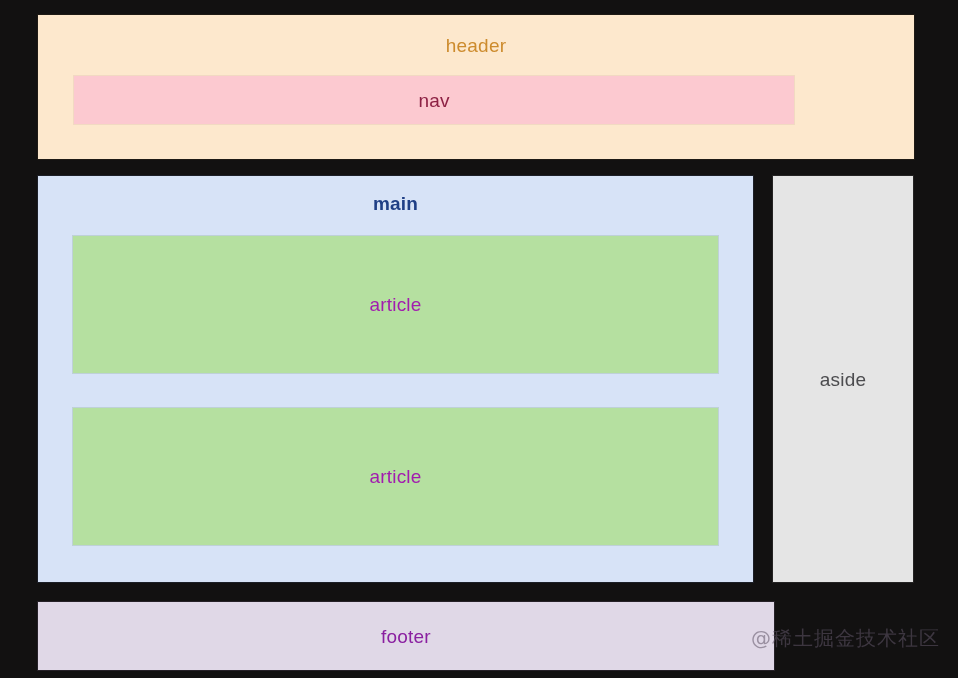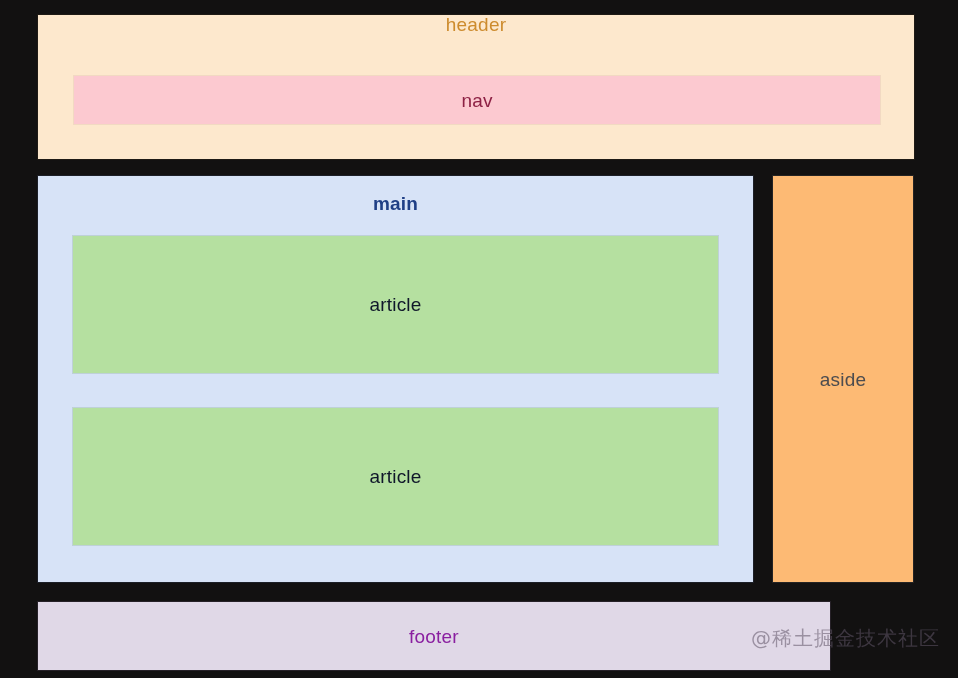--- a/index.html
+++ b/index.html
@@ -45,28 +45,29 @@
     left: 38px;
     top: 15px;
     width: 876px;
     height: 144px;
     background: #fde8cd;
     align-items: flex-start;
     justify-content: center;
     box-shadow: 0 0 0 1px rgba(90,70,45,0.18);
   }
   #header-label {
+    margin-top: 21px;
     color: #cd8b2d;
   }
 
   
   #nav-box {
     left: 74px;
     top: 76px;
-    width: 806px;
+    width: 720px;
     height: 48px;
     background: #fcc9d0;
     box-shadow: 0 0 0 1px rgba(150,90,100,0.10);
   }
   #nav-label {
     color: #8d2144;
   }
 
   
   #main-box {
@@ -89,41 +90,41 @@
   .article-box {
     left: 73px;
     width: 645px;
     height: 137px;
     background: #b5e0a0;
     box-shadow: 0 0 0 1px rgba(80,130,70,0.18);
   }
   #article-1 { top: 236px; }
   #article-2 { top: 408px; }
   .article-label {
-    color: #0f172a;
+    color: #a21caf;
   }
 
   
   #aside-box {
     left: 773px;
     top: 176px;
     width: 140px;
     height: 406px;
-    background: #fdba74;
+    background: #e5e5e5;
     box-shadow: 0 0 0 1px rgba(90,90,90,0.25);
   }
   #aside-label {
     color: #4c4c4f;
   }
 
   
   #footer-box {
     left: 38px;
     top: 602px;
-    width: 792px;
+    width: 736px;
     height: 68px;
     background: #e0d8e7;
     box-shadow: 0 0 0 1px rgba(110,90,125,0.22);
   }
   #footer-label {
     color: #8a1fa0;
   }
 
   
   #watermark {

